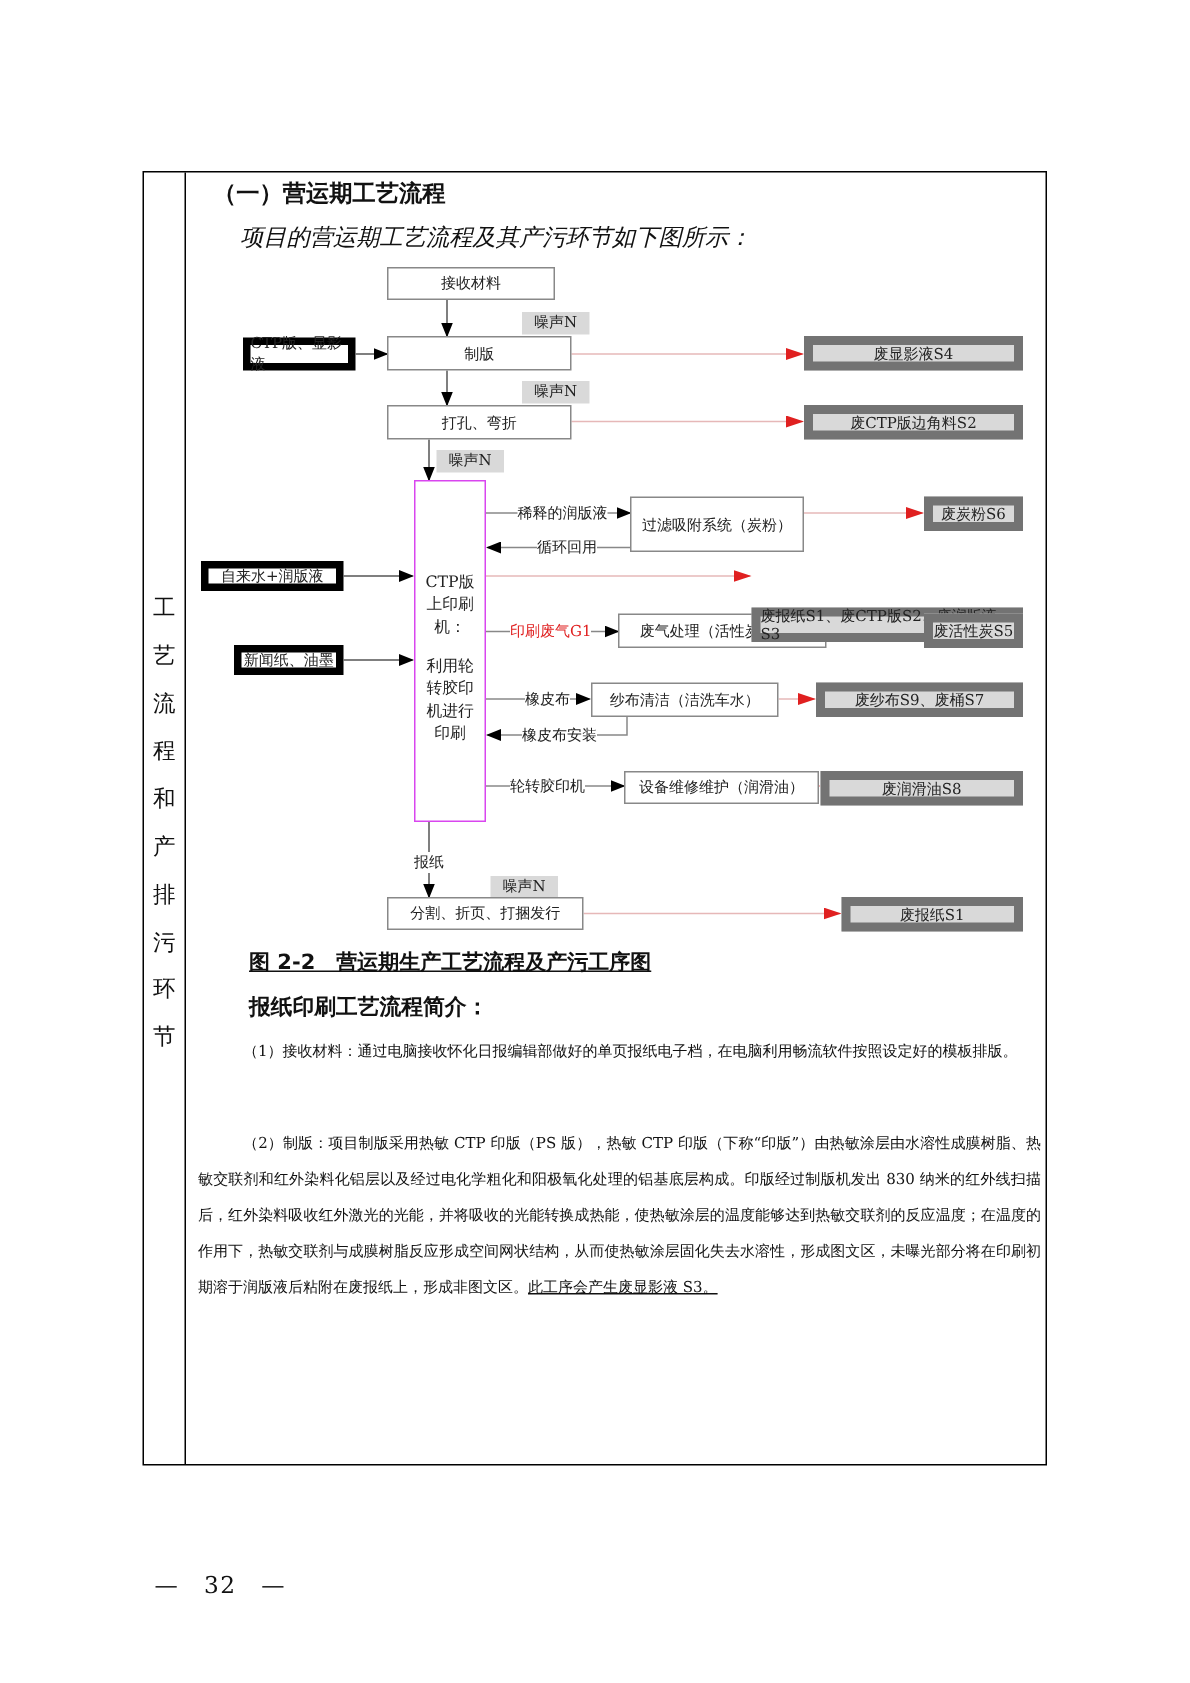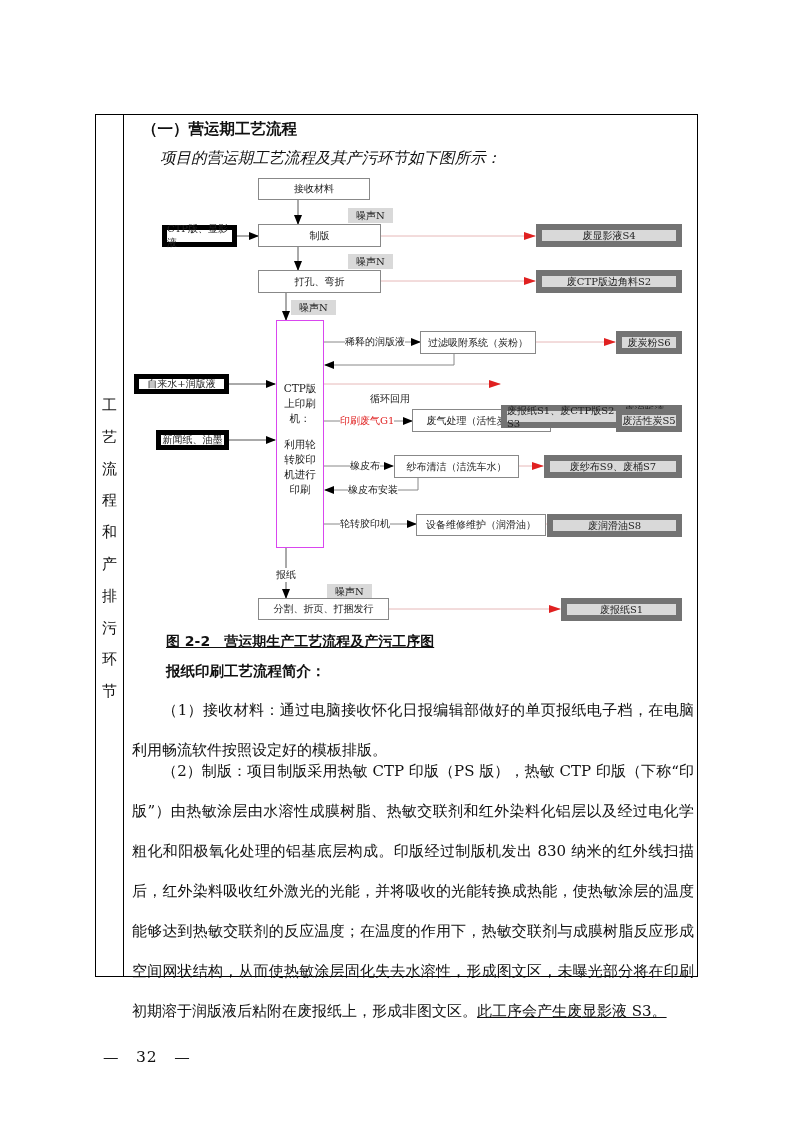--- a/index.html
+++ b/index.html
@@ -15,21 +15,21 @@
   .wbox{position:absolute;border:6px solid #737373;background:#d9d9d9;font-size:10px;display:flex;align-items:center;justify-content:center;box-sizing:border-box;color:#222;}
   .noise{position:absolute;background:#d9d9d9;font-size:10px;padding:0 8px;height:15px;line-height:15px;color:#222;}
   .lbl{position:absolute;font-size:10px;background:#fff;color:#222;white-space:nowrap;}
   .lbl.red{color:#e02020;}
   .inlbl{position:absolute;background:#fff;font-size:10px;color:#222;border:5px solid #000000;box-sizing:border-box;display:flex;align-items:center;justify-content:center;}
   .printer{position:absolute;left:276px;top:320px;width:48px;height:228px;border:1px solid #d946ef;box-sizing:border-box;font-size:10.5px;line-height:15px;text-align:center;color:#222;background:#fff;}
   .printer .p1{position:absolute;top:60px;left:0;width:100%;}
   .printer .p2{position:absolute;top:116px;left:0;width:100%;}
   .caption{position:absolute;left:166px;top:633px;font-size:14px;font-weight:bold;text-decoration:underline;font-family:"DejaVu Sans","Liberation Sans",sans-serif;}
   .subhead{position:absolute;left:166px;top:662px;font-size:14.5px;font-weight:bold;font-family:"DejaVu Sans","Liberation Sans",sans-serif;}
-  .para{position:absolute;left:132px;width:562px;font-size:15px;line-height:40px;text-align:justify;}
+  .para{position:absolute;left:132px;width:562px;font-size:10px;line-height:24px;text-align:justify;}
   .para .ind{display:inline-block;width:30px;}
   .u{text-decoration:underline;}
   .pageno{position:absolute;left:103px;top:1047px;font-size:15.5px;letter-spacing:1px;}
 </style>
 </head>
 <body>
 
 <div class="frame">
   <div class="leftcol">
     <div class="vlabel">
@@ -97,22 +97,22 @@
   <div class="printer">
     <div class="p1" style="padding:0 3px;box-sizing:border-box;">CTP版上印刷机：</div>
     <div class="p2" style="padding:0 3px;box-sizing:border-box;">利用轮转胶印机进行印刷</div>
   </div>
 
   <div class="inlbl" style="left:162px;top:225px;width:75px;height:22px;">CTP版、显影液</div>
   <div class="inlbl" style="left:134px;top:374px;width:95px;height:20px;">自来水+润版液</div>
   <div class="inlbl" style="left:156px;top:430px;width:73px;height:20px;">新闻纸、油墨</div>
 
   <div class="lbl" style="left:345px;top:335px;">稀释的润版液</div>
-  <div class="box" style="left:420px;top:331px;width:116px;height:23px;">过滤吸附系统（炭粉）</div>
-  <div class="lbl" style="left:370px;top:358px;margin-top:34px;">循环回用</div>
+  <div class="box" style="left:420px;top:331px;width:116px;height:37px;">过滤吸附系统（炭粉）</div>
+  <div class="lbl" style="left:358px;top:358px;">循环回用</div>
   <div class="lbl red" style="left:340px;top:414px;">印刷废气G1</div>
   <div class="box" style="left:412px;top:409px;width:139px;height:23px;">废气处理（活性炭吸附）</div>
   <div class="lbl" style="left:350px;top:459px;">橡皮布</div>
   <div class="box" style="left:394px;top:455px;width:125px;height:23px;">纱布清洁（洁洗车水）</div>
   <div class="lbl" style="left:348px;top:483px;">橡皮布安装</div>
   <div class="lbl" style="left:340px;top:517px;">轮转胶印机</div>
   <div class="box" style="left:416px;top:514px;width:130px;height:22px;">设备维修维护（润滑油）</div>
   <div class="lbl" style="left:276px;top:568px;">报纸</div>
   <div class="noise" style="left:327px;top:584px;">噪声N</div>
   <div class="box" style="left:258px;top:598px;width:131px;height:22px;">分割、折页、打捆发行</div>

